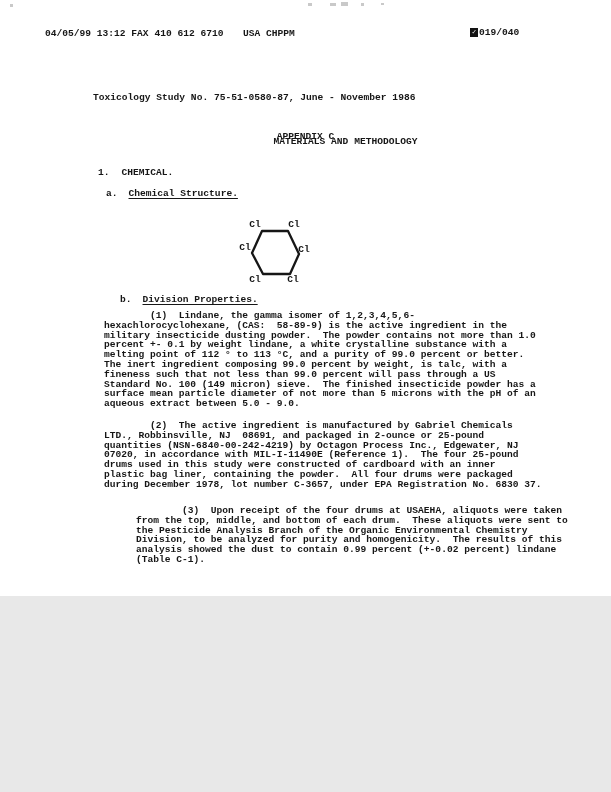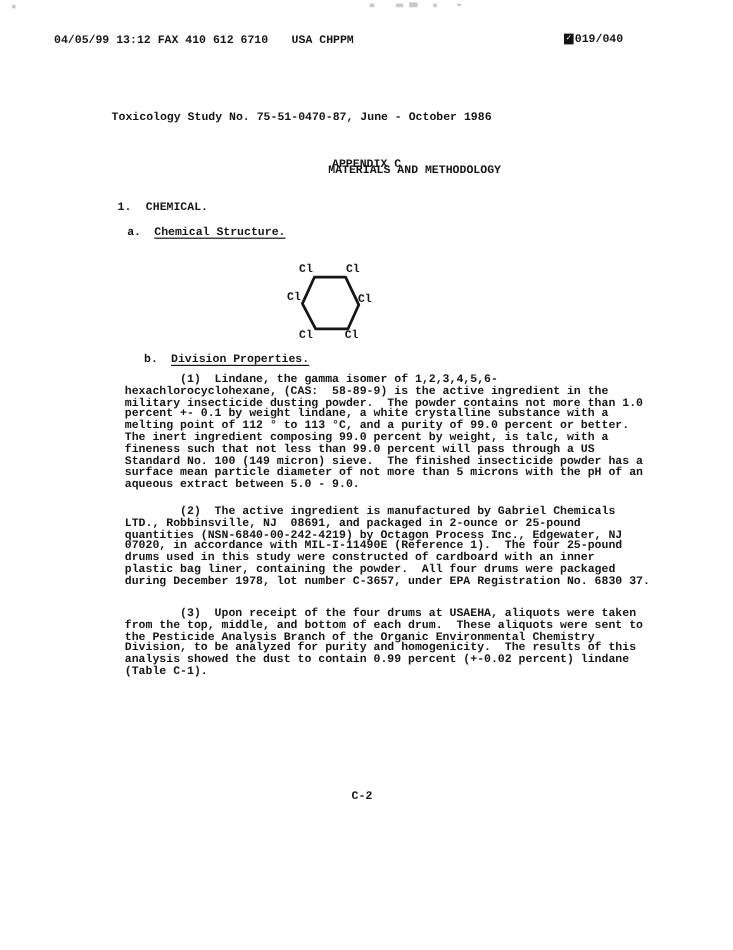--- a/index.html
+++ b/index.html
@@ -1,20 +1,20 @@
 <!DOCTYPE html>
 <html><head>
 <meta charset="utf-8">
 <style>
   * { margin: 0; padding: 0; box-sizing: border-box; }
   html, body { background: #e8e8e8; }
   .page {
     position: relative;
     width: 611px;
-    height: 792px;
+    height: 596px;
     background: #ffffff;
     overflow: hidden;
     font-family: "Liberation Mono", "DejaVu Sans Mono", monospace;
     font-size: 9.6px;
     line-height: 9.8px;
     font-weight: bold;
     color: #161616;
   }
   .abs { position: absolute; }
   
@@ -41,21 +41,21 @@
   
   .chem-svg { left: 233px; top: 215px; }
   .chem-svg text {
     font-family: "Liberation Mono", "DejaVu Sans Mono", monospace;
     font-size: 9.6px; font-weight: bold; fill: #161616;
   }
   
   .para { left: 104px; width: 470px; white-space: pre-wrap; }
   .p1 { top: 311px; }
   .p2 { top: 421px; }
-  .p3 { top: 506px; }
+  .p3 { top: 506px; margin-left: 32px; }
   
   .page-num { left: 293px; top: 659px; }
   
   .speck { position: absolute; background: #c9c9c9; }
   .sp1 { left: 308px; top: 3px; width: 4px; height: 3px; }
   .sp2 { left: 330px; top: 3px; width: 6px; height: 3px; }
   .sp3 { left: 341px; top: 2px; width: 7px; height: 4px; }
   .sp4 { left: 361px; top: 3px; width: 3px; height: 3px; }
   .sp5 { left: 381px; top: 3px; width: 3px; height: 2px; }
   .sp6 { left: 10px;  top: 4px; width: 3px; height: 3px; }
@@ -72,21 +72,21 @@
   <div class="speck sp5"></div>
   <div class="speck sp6"></div>
 
   <div class="abs fax-left">04/05/99  13:12 FAX 410 612 6710</div>
   <div class="abs fax-sender">USA CHPPM</div>
   <div class="abs fax-right">
     <span class="fax-icon">✓</span>
     <span>019/040</span>
   </div>
 
-  <div class="abs doc-title">Toxicology Study No. 75-51-0470-87, June - October 1986</div>
+  <div class="abs doc-title">Toxicology Study No. 75-51-0580-87, June - November 1986</div>
   <div class="abs appendix">APPENDIX C</div>
   <div class="abs subtitle">MATERIALS AND METHODOLOGY</div>
 
   <div class="abs sec1">
     <span class="sec-num">1.</span><span>CHEMICAL.</span>
   </div>
 
   <div class="abs sub-a">
     <span class="sub-prefix">a.</span><span class="u">Chemical Structure.</span>
   </div>

